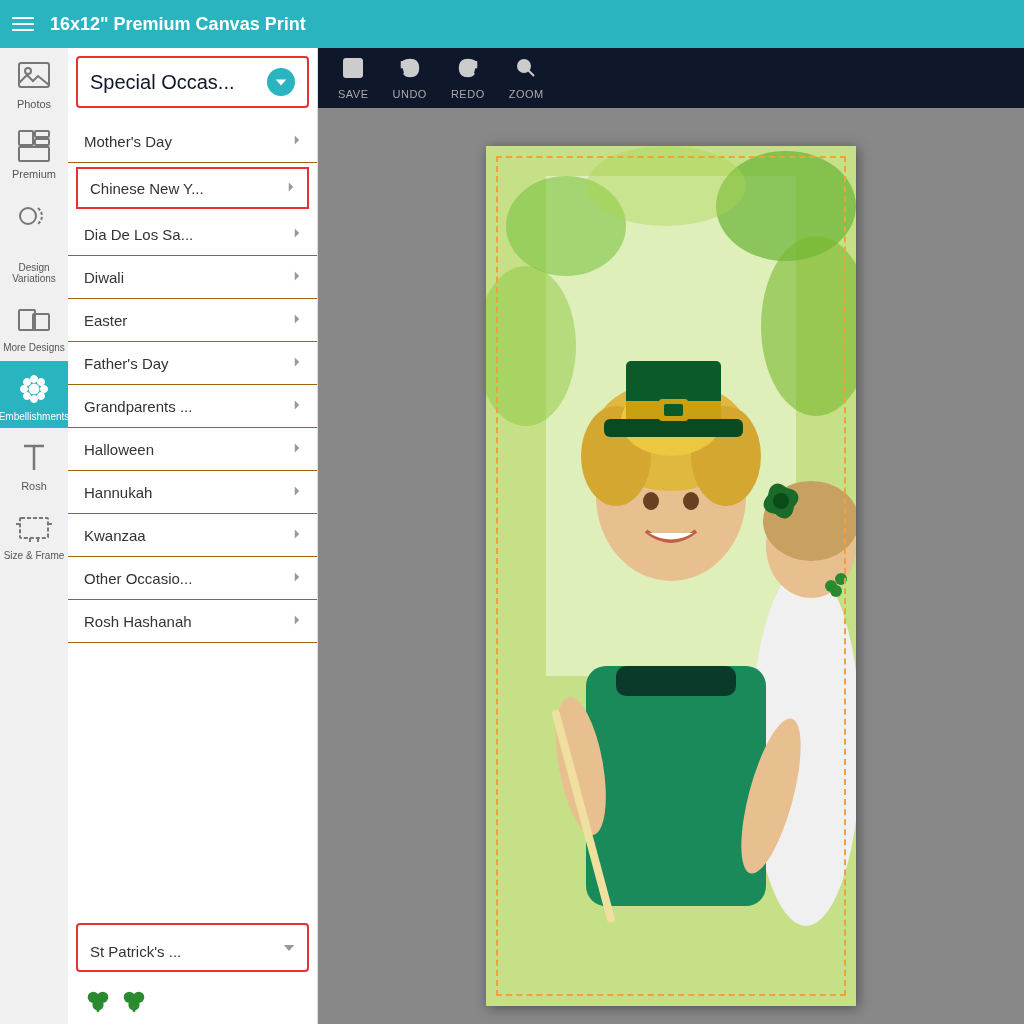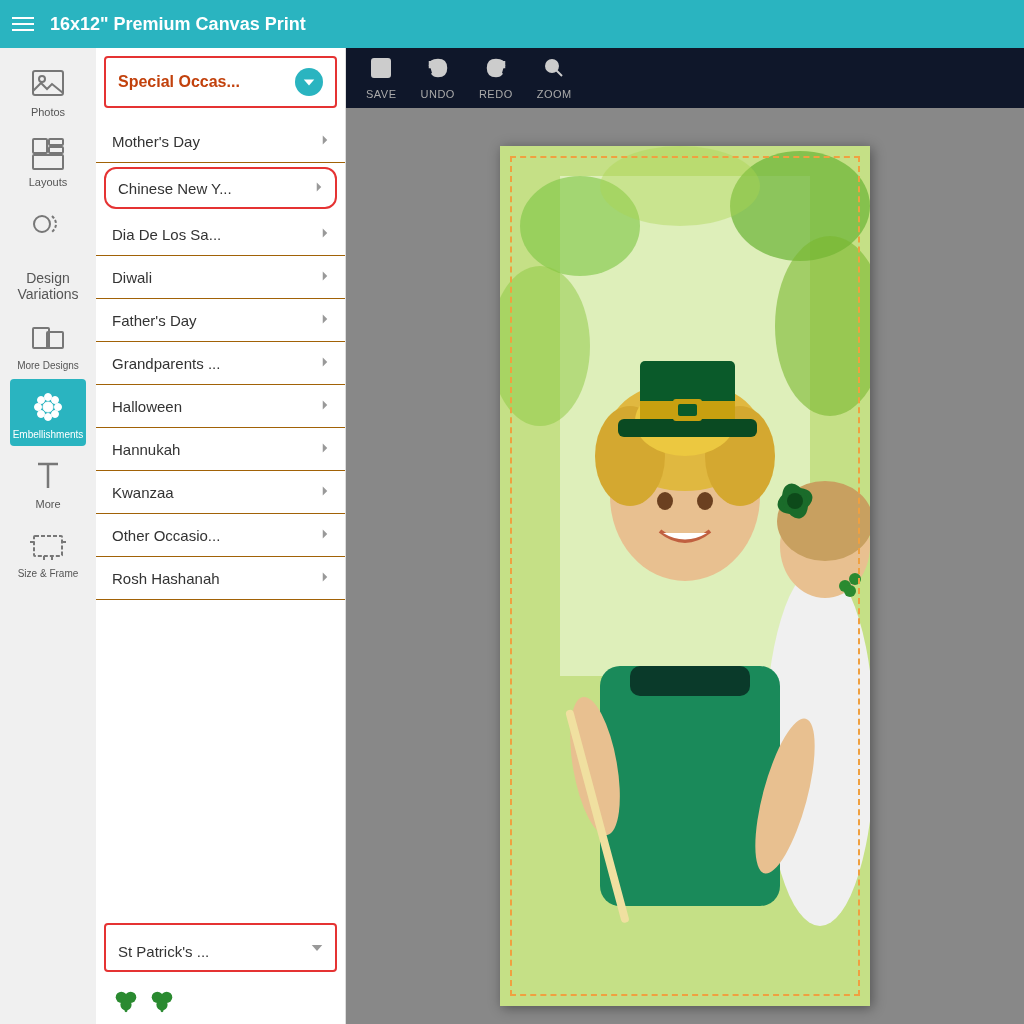--- a/index.html
+++ b/index.html
@@ -25,26 +25,25 @@
     }
 
     
     #main {
       display: flex;
       height: calc(1024px - 48px);
     }
 
     
     #sidebar-icons {
-      width: 96px;
+      width: 68px;
       background: #f0f0f0;
       display: flex;
       flex-direction: column;
       align-items: center;
-      padding-top: 8px;
       gap: 2px;
       flex-shrink: 0;
     }
     .sidebar-icon-item {
       width: 76px;
       display: flex;
       flex-direction: column;
       align-items: center;
       padding: 10px 4px 6px;
       cursor: pointer;
@@ -75,23 +74,23 @@
       border: 2.5px solid #e53333;
       margin: 8px;
       border-radius: 4px;
       display: flex;
       align-items: center;
       padding: 10px 12px;
       cursor: pointer;
     }
     .panel-header-text {
       flex: 1;
-      font-size: 16px;
-      font-weight: 700;
-      color: #c2410c;
+      font-size: 20px;
+      font-weight: 400;
+      color: #0f172a;
     }
     .panel-header-chevron {
       width: 28px; height: 28px;
       background: #2ab4c0;
       border-radius: 50%;
       display: flex; align-items: center; justify-content: center;
     }
     .panel-header-chevron svg { fill: white; }
 
     
@@ -227,31 +226,31 @@
 
     <div class="sidebar-icon-item">
       <div class="icon-svg">
         <svg viewBox="0 0 36 36" width="36" height="36" fill="none" stroke="#777" stroke-width="2">
           <rect x="3" y="3" width="14" height="14" rx="1"></rect>
           <rect x="19" y="3" width="14" height="6" rx="1"></rect>
           <rect x="19" y="11" width="14" height="6" rx="1"></rect>
           <rect x="3" y="19" width="30" height="14" rx="1"></rect>
         </svg>
       </div>
-      <div class="icon-label">Layouts</div>
+      <div class="icon-label">Premium</div>
     </div>
 
     <div class="sidebar-icon-item">
       <div class="icon-svg">
         <svg viewBox="0 0 36 36" width="36" height="36" fill="none" stroke="#777" stroke-width="2">
           <circle cx="12" cy="18" r="8"></circle>
           <path d="M22 10 Q30 18 22 26" stroke-dasharray="3 2"></path>
         </svg>
       </div>
-      <div class="icon-label" style="font-size:14px;margin-top:28px;">Design Variations</div>
+      <div class="icon-label" style="font-size:10px;margin-top:28px;">Design Variations</div>
     </div>
 
     <div class="sidebar-icon-item">
       <div class="icon-svg">
         <svg viewBox="0 0 36 36" width="36" height="36" fill="none" stroke="#777" stroke-width="2">
           <rect x="3" y="8" width="16" height="20" rx="1"></rect>
           <rect x="17" y="12" width="16" height="16" rx="1"></rect>
         </svg>
       </div>
       <div class="icon-label" style="font-size:10px;">More Designs</div>
@@ -275,21 +274,21 @@
       <div class="icon-label" style="font-size:10px;">Embellishments</div>
     </div>
 
     <div class="sidebar-icon-item">
       <div class="icon-svg">
         <svg viewBox="0 0 36 36" width="36" height="36" fill="none" stroke="#777" stroke-width="2.5">
           <line x1="18" y1="6" x2="18" y2="30"></line>
           <line x1="8" y1="6" x2="28" y2="6"></line>
         </svg>
       </div>
-      <div class="icon-label">More</div>
+      <div class="icon-label">Rosh</div>
     </div>
 
     <div class="sidebar-icon-item">
       <div class="icon-svg">
         <svg viewBox="0 0 36 36" width="36" height="36" fill="none" stroke="#777" stroke-width="2">
           <rect x="4" y="8" width="28" height="20" rx="1" stroke-dasharray="4 2"></rect>
           <line x1="4" y1="14" x2="0" y2="14"></line>
           <line x1="32" y1="14" x2="36" y2="14"></line>
           <line x1="14" y1="28" x2="14" y2="32"></line>
           <line x1="22" y1="28" x2="22" y2="32"></line>
@@ -313,41 +312,47 @@
 
     <div class="panel-list scrollbar-thin">
 
       <div class="panel-list-item">
         <span class="panel-list-item-text">Mother's Day</span>
         <span class="chevron-right"><svg viewBox="0 0 10 16" width="8" height="12" fill="#999">
               <polygon points="2,2 8,8 2,14"></polygon>
             </svg></span>
       </div>
 
-      <div style="border: 2.5px solid #e53333; margin: 4px 8px; border-radius: 12px; display:flex; align-items:center; padding: 10px 12px; cursor:pointer;">
+      <div style="border: 2.5px solid #e53333; margin: 4px 8px; border-radius: 0; display:flex; align-items:center; padding: 10px 12px; cursor:pointer;">
         <span class="panel-list-item-text">Chinese New Y...</span>
         <span class="chevron-right"><svg viewBox="0 0 10 16" width="8" height="12" fill="#999">
               <polygon points="2,2 8,8 2,14"></polygon>
             </svg></span>
       </div>
 
       <div class="panel-list-item">
         <span class="panel-list-item-text">Dia De Los Sa...</span>
         <span class="chevron-right"><svg viewBox="0 0 10 16" width="8" height="12" fill="#999">
               <polygon points="2,2 8,8 2,14"></polygon>
             </svg></span>
       </div>
 
       <div class="panel-list-item">
         <span class="panel-list-item-text">Diwali</span>
         <span class="chevron-right"><svg viewBox="0 0 10 16" width="8" height="12" fill="#999">
               <polygon points="2,2 8,8 2,14"></polygon>
             </svg></span>
       </div>
 
+      <div class="panel-list-item">
+        <span class="panel-list-item-text">Easter</span>
+        <span class="chevron-right"><svg viewBox="0 0 10 16" width="8" height="12" fill="#999">
+              <polygon points="2,2 8,8 2,14"></polygon>
+            </svg></span>
+      </div>
 
       <div class="panel-list-item">
         <span class="panel-list-item-text">Father's Day</span>
         <span class="chevron-right"><svg viewBox="0 0 10 16" width="8" height="12" fill="#999">
               <polygon points="2,2 8,8 2,14"></polygon>
             </svg></span>
       </div>
 
       <div class="panel-list-item">
         <span class="panel-list-item-text">Grandparents ...</span>

